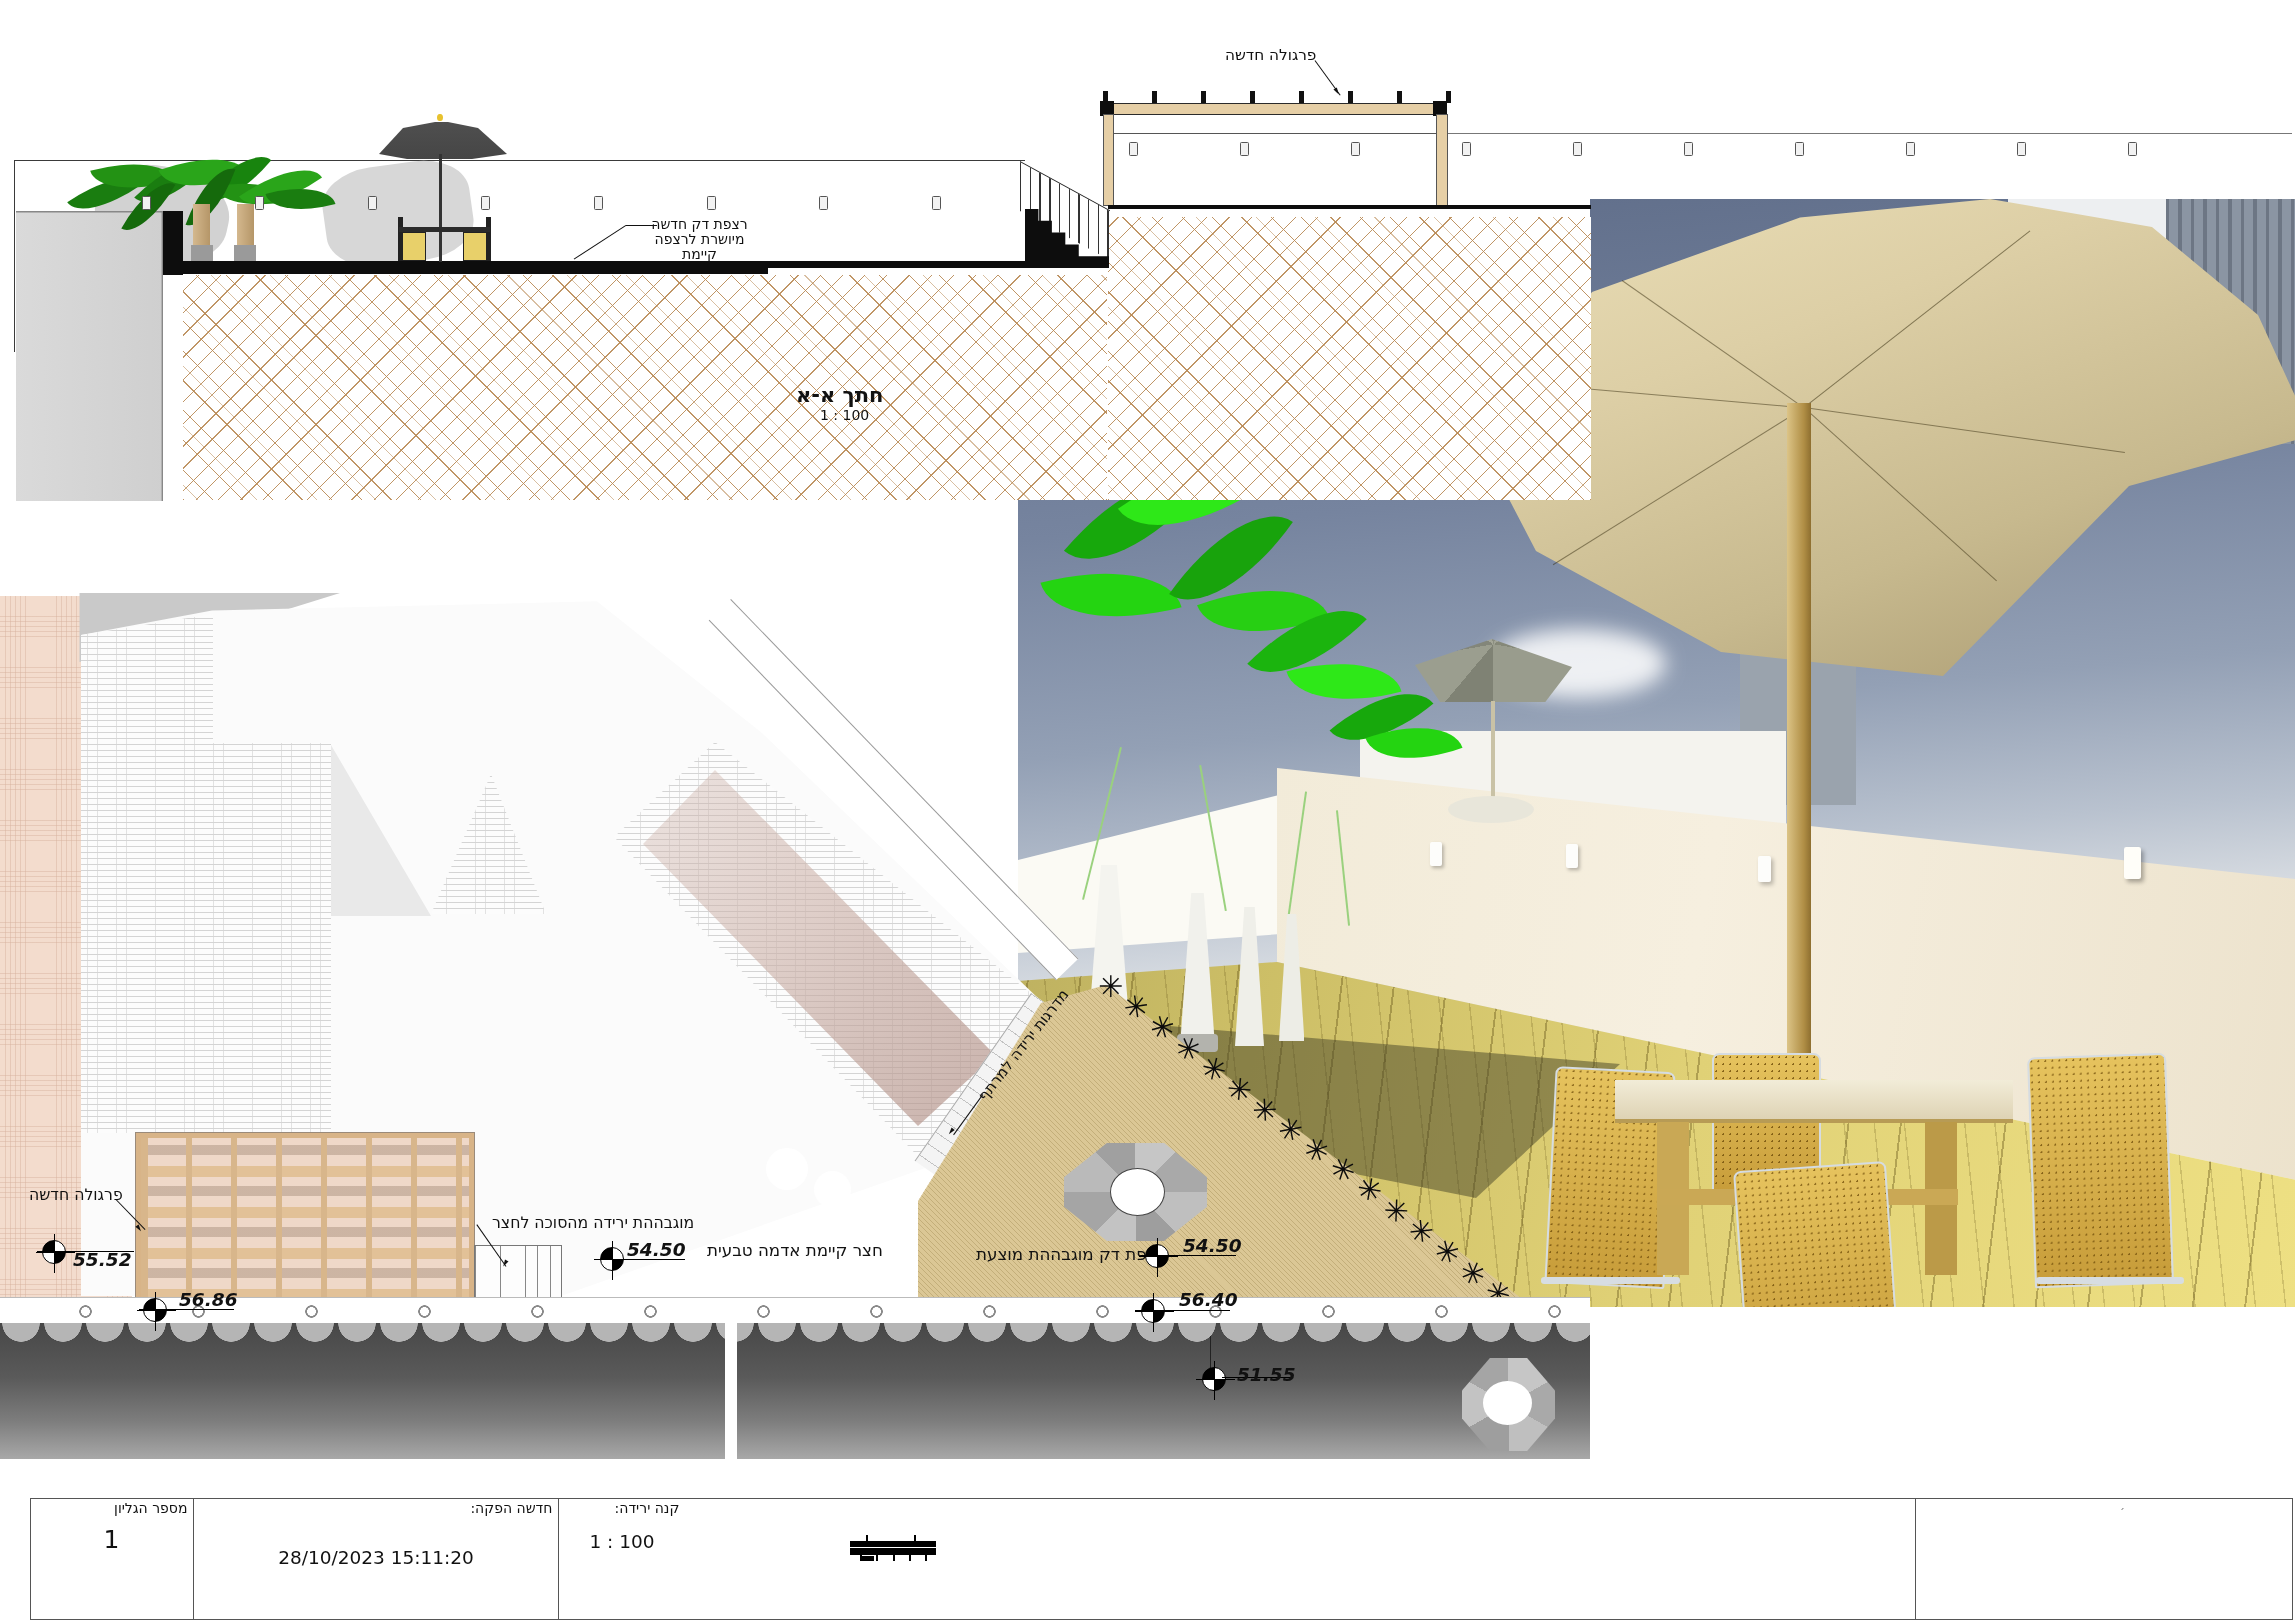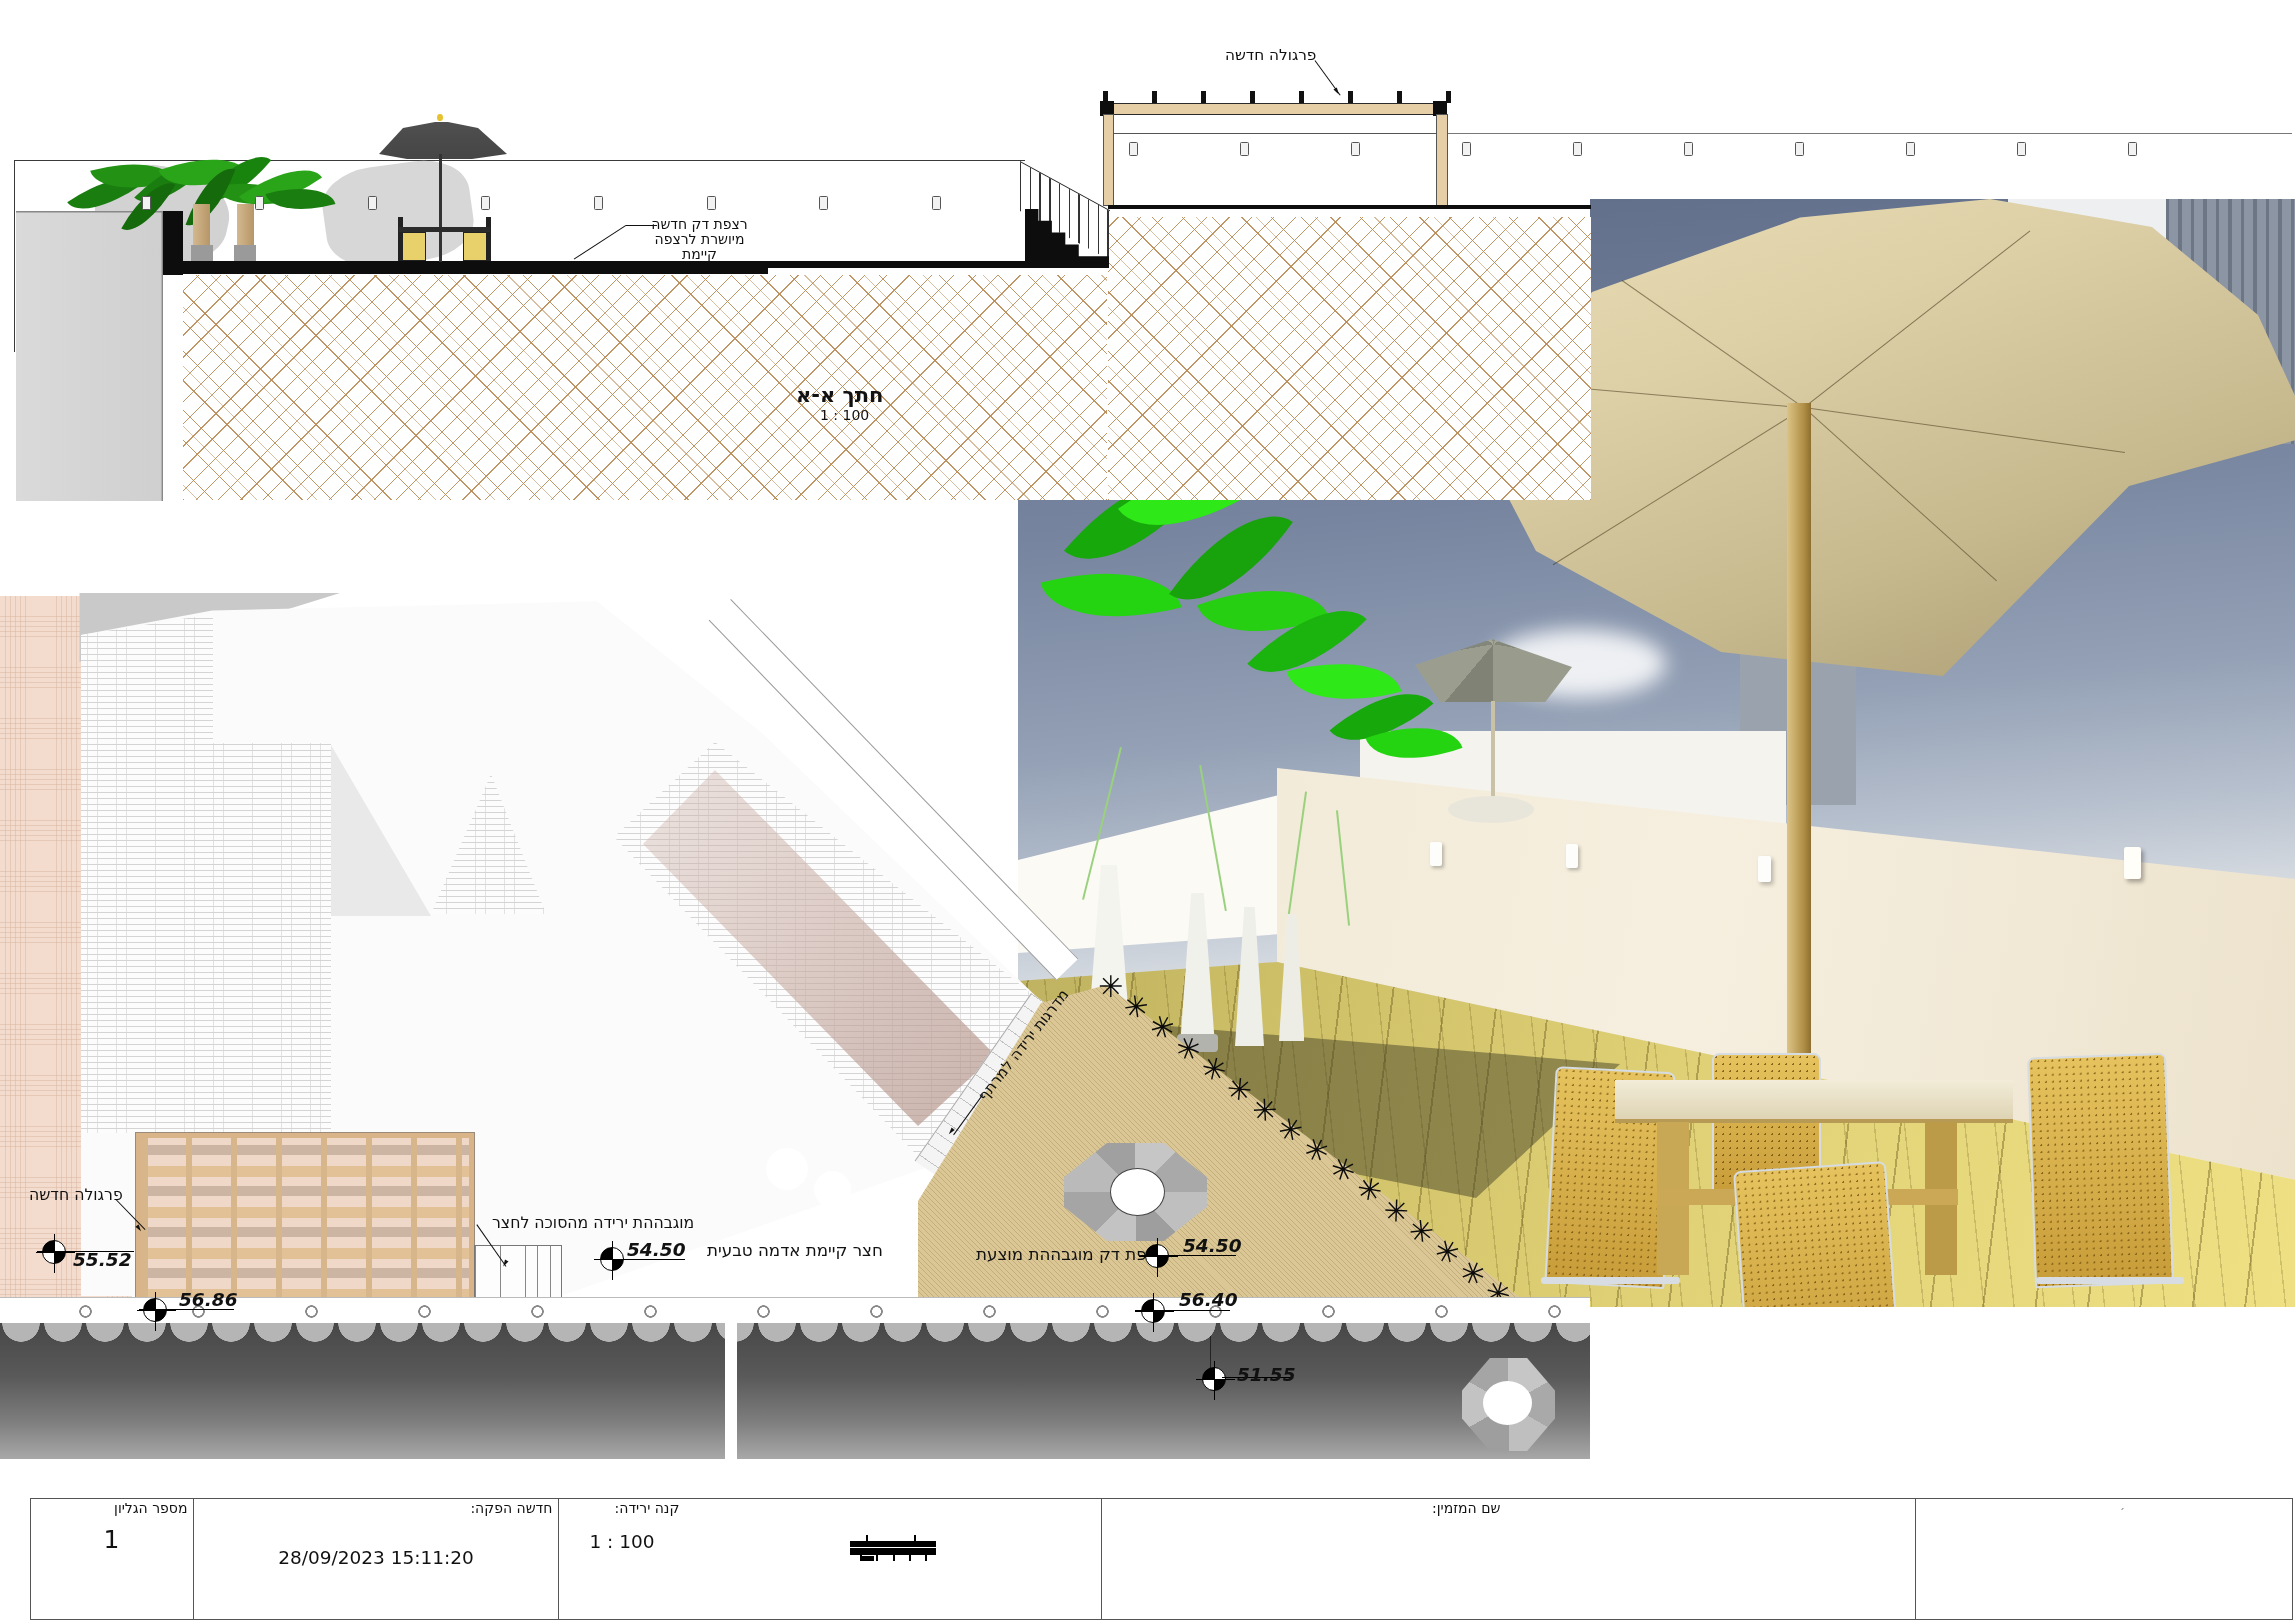--- a/index.html
+++ b/index.html
@@ -374,28 +374,25 @@
   </div>
 
   <div class="a" style="left:30px;top:1498px;width:2263px;height:122px;border:0.9px solid #555;box-sizing:border-box;"></div>
 
   <div class="a tb-cell" style="left:30px;width:163px;border-left:none;">
     <div class="tb-lab">מספר הגליון</div>
     <div class="tb-val" style="top:27px;font-size:25px;">1</div>
   </div>
   <div class="a tb-cell" style="left:193px;width:365px;">
     <div class="tb-lab">חדשה הפקה:</div>
-    <div class="tb-val" style="top:49px;font-size:18.5px;">28/09/2023 15:11:20</div>
+    <div class="tb-val" style="top:49px;font-size:18.5px;">28/10/2023 15:11:20</div>
   </div>
   <div class="a tb-cell" style="left:558px;width:127px;">
     <div class="tb-lab">קנה ירידה:</div>
     <div class="tb-val" style="top:33px;font-size:18.5px;">1 : 100</div>
-  </div>
-  <div class="a tb-cell" style="left:1101px;width:405px;">
-    <div class="tb-lab">שם המזמין:</div>
   </div>
   <div class="a tb-cell" style="left:1915px;width:378px;">
     <div class="tb-val" style="top:5.6px;left:204px;right:auto;font-size:12px;color:#777;">׳</div>
   </div>
 
   <div class="a" style="left:850px;top:1535px;width:86px;height:26px;">
     <div class="a" style="left:0;top:5.6px;width:86px;height:6px;background:#000;"></div>
     <div class="a" style="left:0;top:13.4px;width:86px;height:7px;background:#000;"></div>
     <div class="a" style="left:16px;top:0;width:2.3px;height:5.6px;background:#000;"></div>
     <div class="a" style="left:64px;top:0;width:2.3px;height:5.6px;background:#000;"></div>

